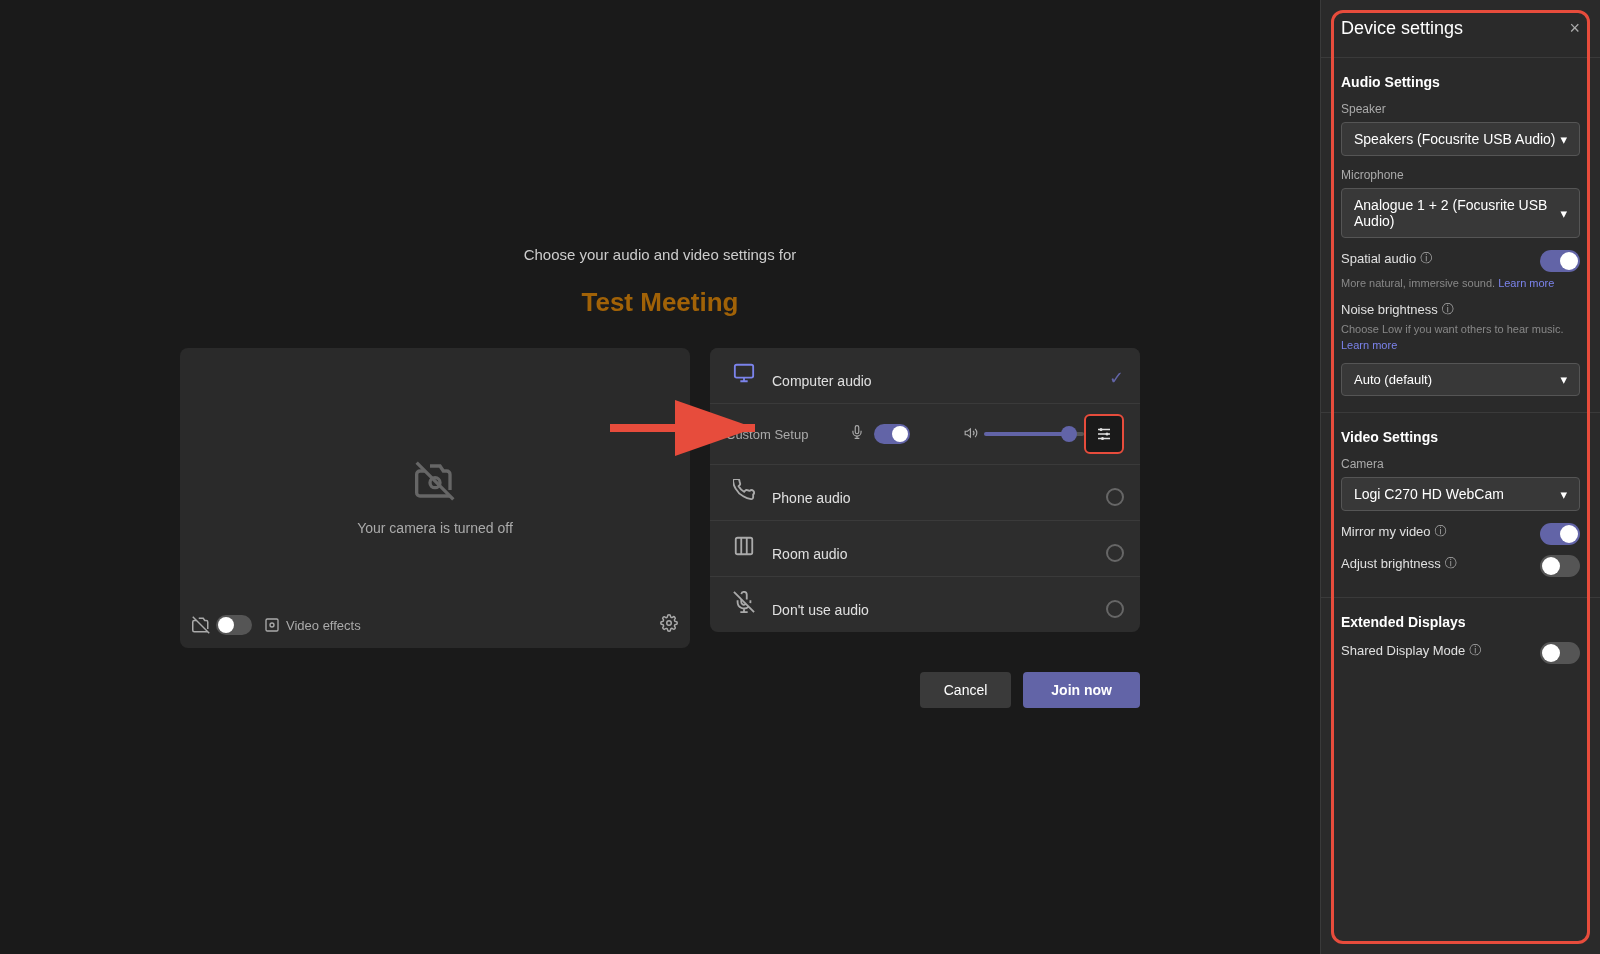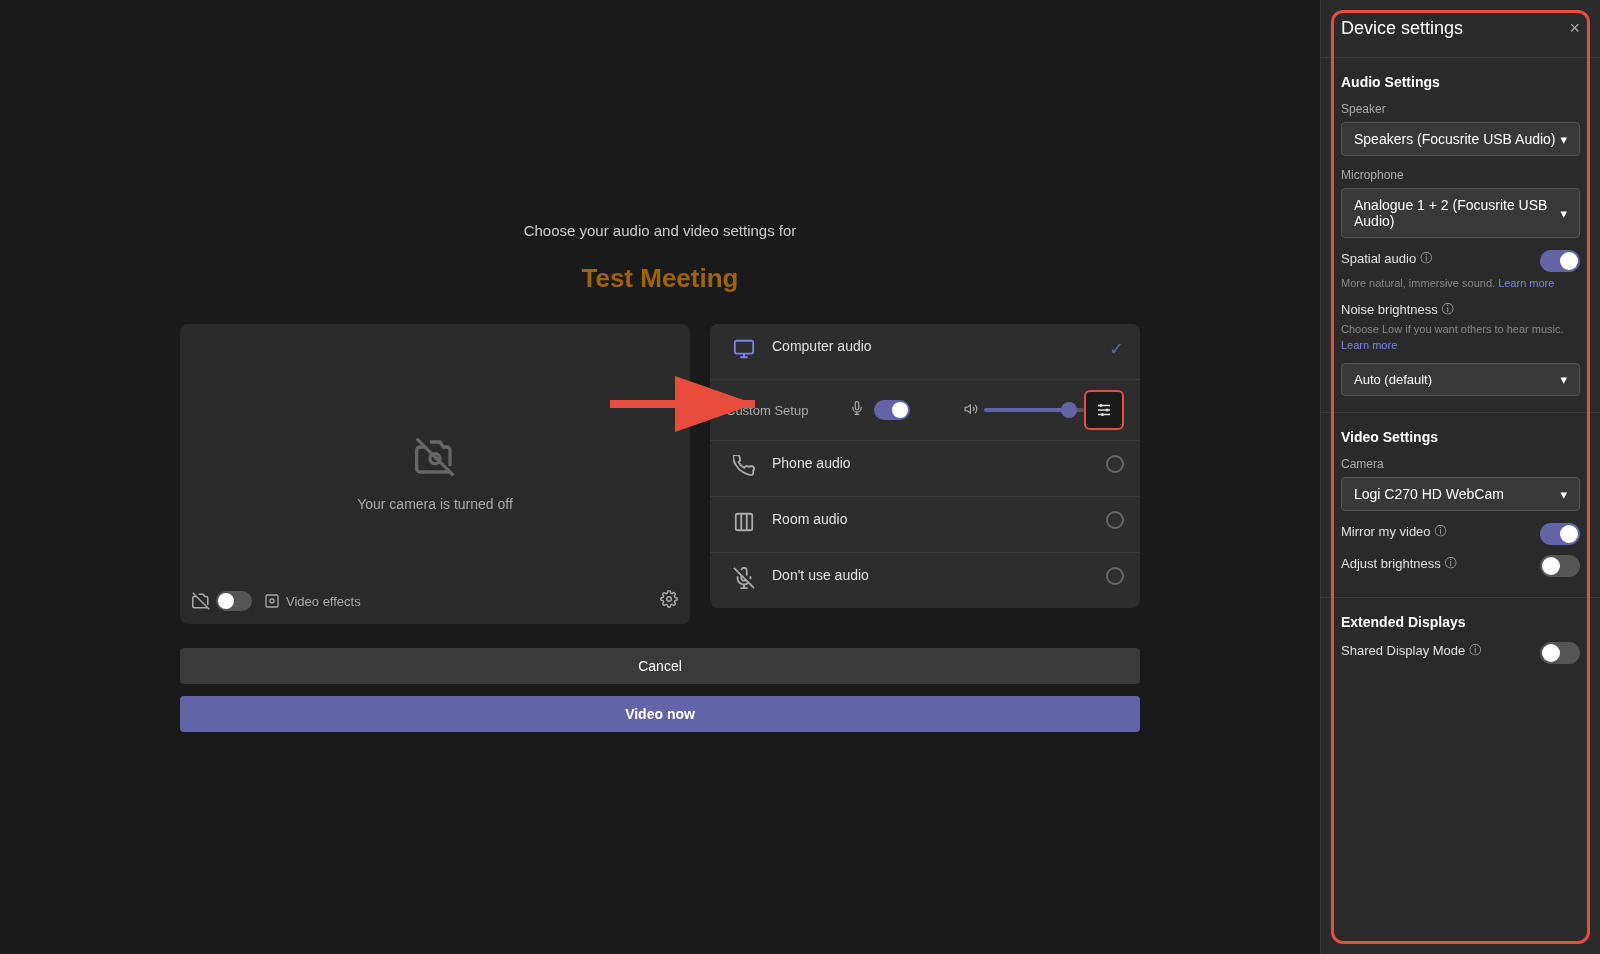--- a/index.html
+++ b/index.html
@@ -138,21 +138,21 @@
     
     .audio-panel {
       width: 430px;
       background: #2d2d2d;
       border-radius: 8px;
       overflow: hidden;
     }
 
     .audio-option {
       display: flex;
-      align-items: flex-start;
+      align-items: flex-end;
       padding: 14px 16px;
       border-bottom: 1px solid #3a3a3a;
       cursor: pointer;
       position: relative;
     }
 
     .audio-option-icon {
       font-size: 20px;
       color: #aaa;
       width: 36px;
@@ -260,21 +260,20 @@
       border-radius: 50%;
     }
 
     
     .action-buttons {
       display: flex;
       gap: 12px;
       margin-top: 24px;
       justify-content: flex-end;
       width: 960px;
-      flex-direction: column;
     }
 
     .cancel-btn {
       padding: 10px 24px;
       background: #3a3a3a;
       border: none;
       border-radius: 4px;
       color: #fff;
       font-size: 14px;
       cursor: pointer;
@@ -606,21 +605,21 @@
           <span class="audio-option-label">Don't use audio</span>
           <div class="audio-option-radio"></div>
         </div>
 
       </div>
     </div>
   </div>
 
   <div class="action-buttons">
     <button class="cancel-btn">Cancel</button>
-    <button class="join-btn">Video now</button>
+    <button class="join-btn">Join now</button>
   </div>
 
 </div>
 
 <div class="settings-panel">
 
   <div class="settings-header">
     <span class="settings-title">Device settings</span>
     <button class="close-btn">×</button>
   </div>

